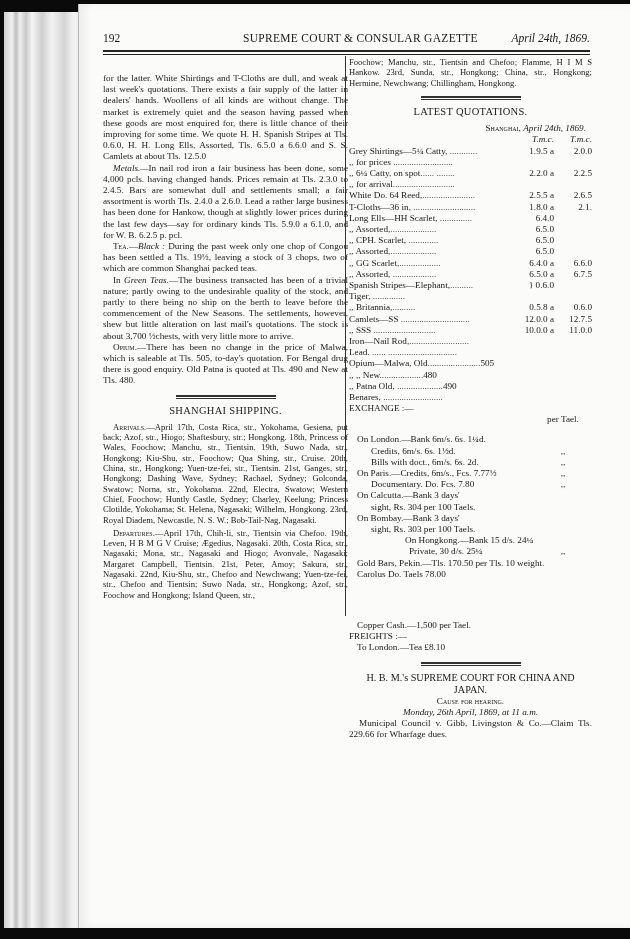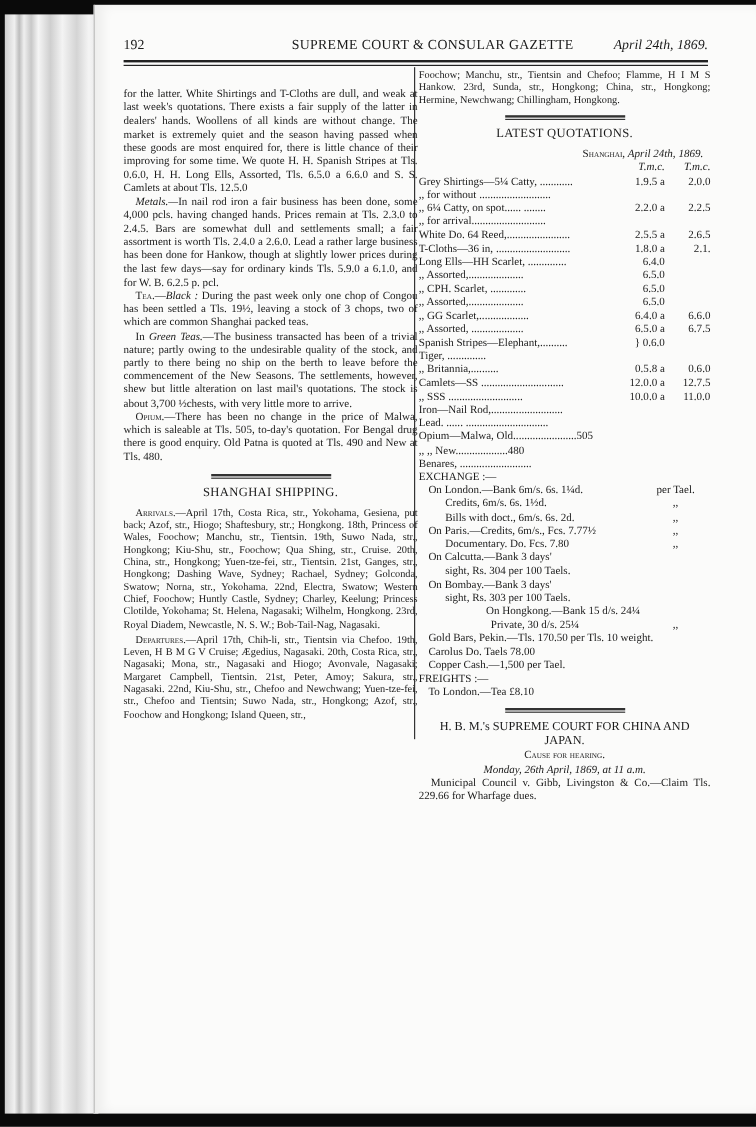--- a/index.html
+++ b/index.html
@@ -68,21 +68,21 @@
           <span class="v1 it">T.m.c.</span>
           <span class="v2 it">T.m.c.</span>
         </div>
       <div id="qrows">
           <div class="qrow">
             <span class="lab">Grey Shirtings—5¼ Catty, ............</span>
             <span class="v1">1.9.5 a</span>
             <span class="v2">2.0.0</span>
           </div>
           <div class="qrow">
-            <span class="lab"> ,,  for without ..........................</span>
+            <span class="lab"> ,,  for prices ..........................</span>
             <span class="v1"></span>
             <span class="v2"></span>
           </div>
           <div class="qrow">
             <span class="lab"> ,,  6¼ Catty, on spot...... ........</span>
             <span class="v1">2.2.0 a</span>
             <span class="v2">2.2.5</span>
           </div>
           <div class="qrow">
             <span class="lab"> ,,  for arrival...........................</span>
@@ -168,29 +168,34 @@
             <span class="lab">Opium—Malwa, Old.......................505</span>
             <span class="v1"></span>
             <span class="v2"></span>
           </div>
           <div class="qrow">
             <span class="lab"> ,,        ,,        New...................480</span>
             <span class="v1"></span>
             <span class="v2"></span>
           </div>
           <div class="qrow">
+            <span class="lab"> ,,      Patna  Old, ....................490</span>
+            <span class="v1"></span>
+            <span class="v2"></span>
+          </div>
+          <div class="qrow">
             <span class="lab">           Benares, ..........................</span>
             <span class="v1"></span>
             <span class="v2"></span>
           </div>
         </div>
       <div>EXCHANGE :—</div>
       <div id="exrows">
           <div class="qrow">
-            <span class="lab" style="padding-left: 8px;">On London.—Bank 6m/s. 6s. 1¼d.</span>
+            <span class="lab" style="padding-left: 8px; margin-top: 20px;">On London.—Bank 6m/s. 6s. 1¼d.</span>
             <span style="width: 58px; text-align: center;">per Tael.</span>
           </div>
           <div class="qrow">
             <span class="lab" style="padding-left: 22px;">Credits, 6m/s. 6s. 1½d.</span>
             <span style="width: 58px; text-align: center;">,,</span>
           </div>
           <div class="qrow">
             <span class="lab" style="padding-left: 22px;">Bills with doct., 6m/s. 6s. 2d.</span>
             <span style="width: 58px; text-align: center;">,,</span>
           </div>
@@ -223,21 +228,21 @@
             <span style="width: 58px; text-align: center;"></span>
           </div>
           <div class="qrow">
             <span class="lab" style="padding-left: 60px;">Private, 30 d/s. 25¼</span>
             <span style="width: 58px; text-align: center;">,,</span>
           </div>
         </div>
       <div id="bulrows">
           <div class="ind1" style="white-space: nowrap;">Gold Bars, Pekin.—Tls. 170.50 per Tls. 10 weight.</div>
           <div class="ind1" style="white-space: nowrap;">Carolus      Do.      Taels 78.00</div>
-          <div class="ind1" style="white-space: nowrap;">Copper Cash.—1,500 per Tael.</div>
+          <div class="ind1" style="white-space: nowrap; margin-top: 40px;">Copper Cash.—1,500 per Tael.</div>
         </div>
       <div>FREIGHTS :—</div>
       <div id="frrows">
           <div class="ind1">To London.—Tea £8.10</div>
         </div>
       <div class="dbl"></div>
       <div class="bigsec">H. B. M.'s SUPREME COURT FOR CHINA AND JAPAN.</div>
       <div class="center sc">Cause for hearing.</div>
       <div class="center it">Monday, 26th April, 1869, at 11 a.m.</div>
       <p>Municipal Council v. Gibb, Livingston &amp; Co.—Claim Tls. 229.66 for Wharfage dues.</p>

